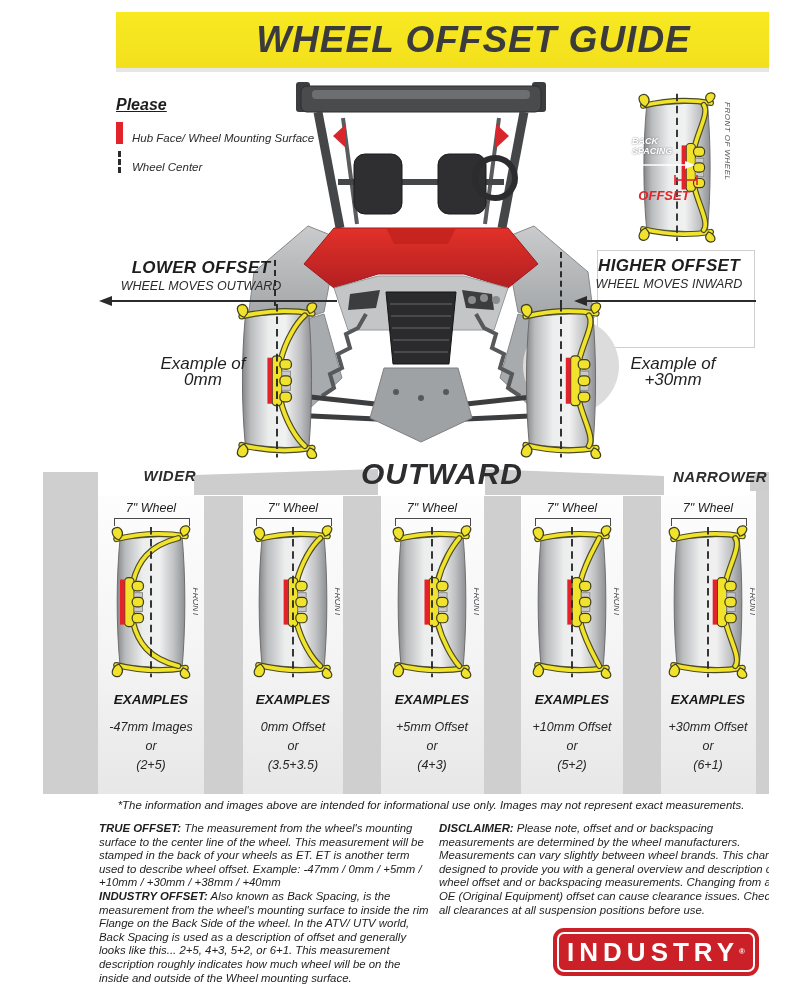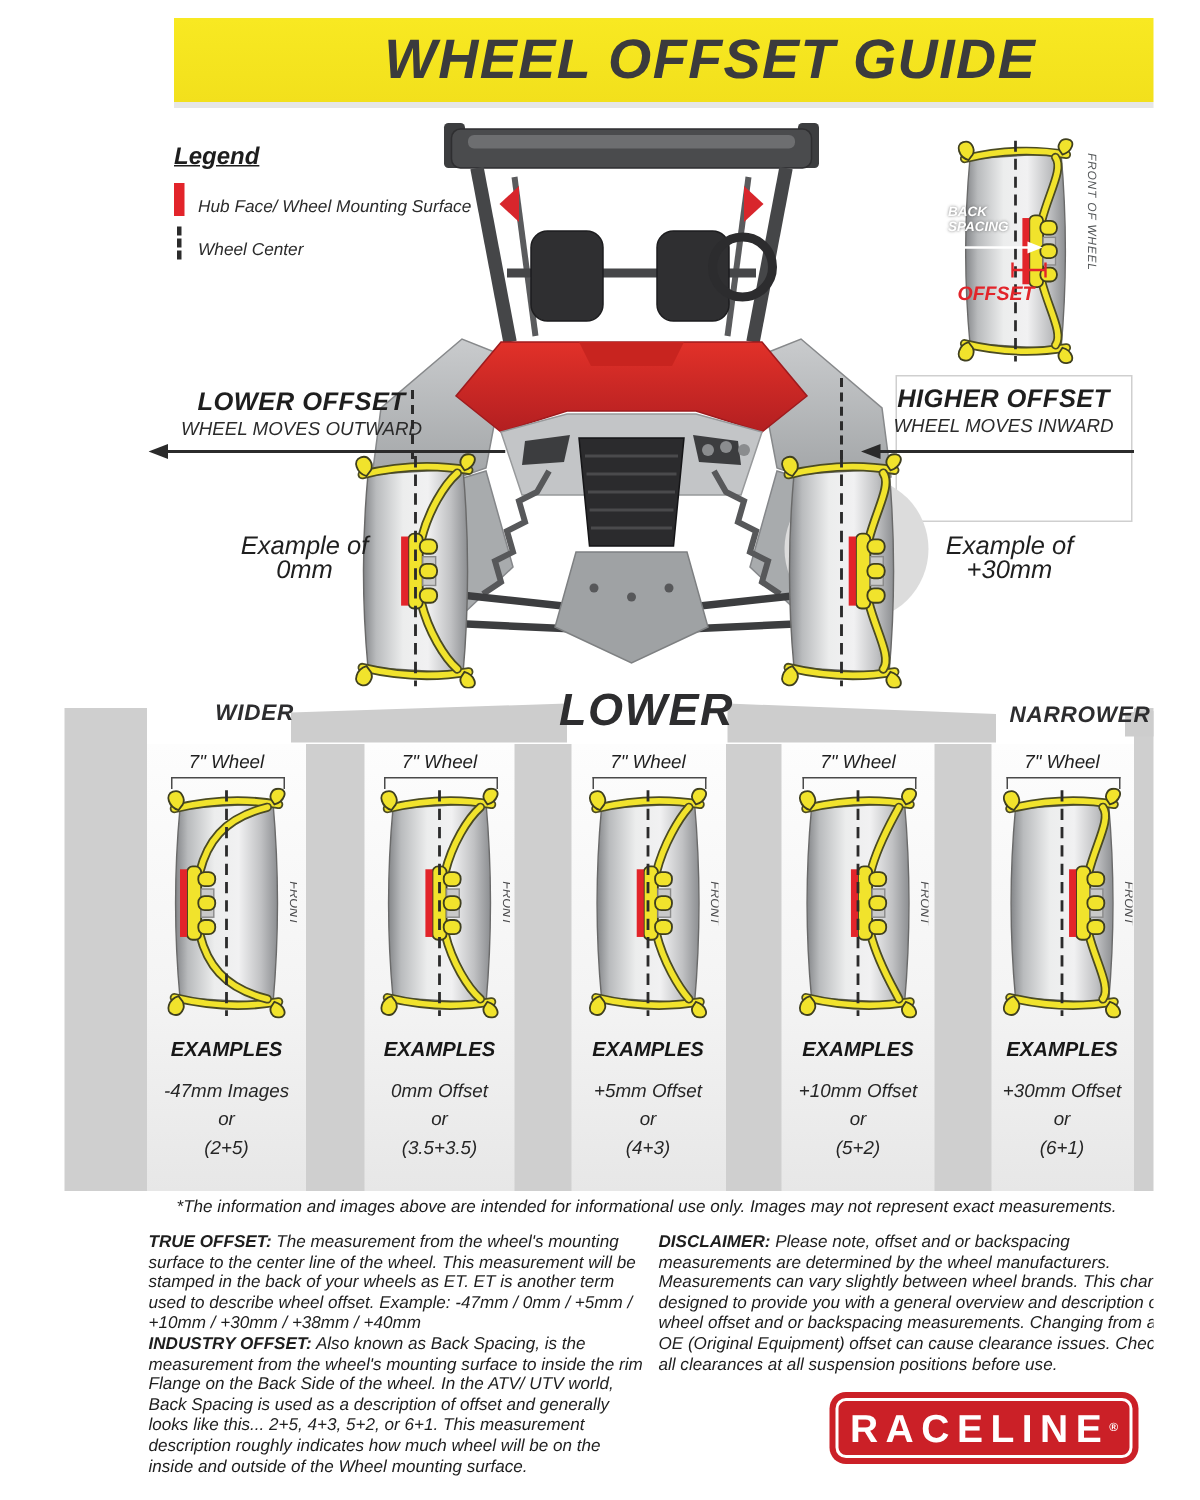--- a/index.html
+++ b/index.html
@@ -59,21 +59,21 @@
 </head>
 <body>
 
 <div id="page">
 
   <div class="abs banner">
     <h1>WHEEL OFFSET GUIDE</h1>
   </div>
 
   <div class="abs legend">
-    <div class="head">Legend</div>
+    <div class="head">Please</div>
     <div class="row">
       <span class="sw-hub"></span>
       <span>Hub Face/ Wheel Mounting Surface</span>
     </div>
     <div class="row">
       <span class="sw-center"></span>
       <span>Wheel Center</span>
     </div>
   </div>
 
@@ -302,38 +302,38 @@
   </div>
 
   <div id="stance">
 
     <svg class="abs" style="left:0;top:455px;z-index:2;" width="800" height="40">
       <polygon points="163,16 347,10 347,36 163,36" fill="#cdcdcd"></polygon>
       <polygon points="454,10 633,17 633,36 454,36" fill="#cdcdcd"></polygon>
       <polygon points="719,16 796,12 796,32 719,32" fill="#cdcdcd"></polygon>
     </svg>
     <div class="abs stance-side" style="left:85px;top:463px;width:80px;">WIDER</div>
-    <div class="abs stance-title" style="left:330px;top:453px;width:140px;">LOWER</div>
+    <div class="abs stance-title" style="left:330px;top:453px;width:140px;">OUTWARD</div>
     <div class="abs stance-side" style="left:636px;top:464px;width:100px;">NARROWER</div>
   </div>
 
   <div class="abs footnote" style="left:50px;top:795px;width:700px;">*The information and images above are intended for informational use only. Images may not represent exact measurements.</div>
 
   <div class="abs" style="left:68px;top:818px;width:334px;">
     <p class="para" style="margin:0;"><b>TRUE OFFSET:</b><span> The measurement from the wheel's mounting surface to the center line of the wheel. This measurement will be stamped in the back of your wheels as ET. ET is another term used to describe wheel offset. Example: -47mm / 0mm / +5mm / +10mm / +30mm / +38mm / +40mm</span></p>
     <p class="para" style="margin:0;"><b>INDUSTRY OFFSET:</b><span> Also known as Back Spacing, is the measurement from the wheel's mounting surface to inside the rim Flange on the Back Side of the wheel. In the ATV/ UTV world, Back Spacing is used as a description of offset and generally looks like this... 2+5, 4+3, 5+2, or 6+1. This measurement description roughly indicates how much wheel will be on the inside and outside of the Wheel mounting surface.</span></p>
   </div>
 
   <div class="abs" style="left:408px;top:818px;width:345px;">
     <p class="para" style="margin:0;"><b>DISCLAIMER:</b><span> Please note, offset and or backspacing measurements are determined by the wheel manufacturers. Measurements can vary slightly between wheel brands. This chart is designed to provide you with a general overview and description of wheel offset and or backspacing measurements. Changing from an OE (Original Equipment) offset can cause clearance issues. Check all clearances at all suspension positions before use.</span></p>
   </div>
 
   <div class="abs logo" style="left:522px;top:924px;width:198px;height:40px;">
     <div class="inner">
-        <span>RACELINE</span>
+        <span>INDUSTRY</span>
         <sup>®</sup>
       </div>
   </div>
 
 <div class="abs stance-bar" style="left: 12px; top: 468px; width: 55px; height: 322px;"></div>
     <div class="abs stance-bar" style="left: 173px; top: 492px; width: 39px; height: 298px;"></div>
     <div class="abs stance-bar" style="left: 312px; top: 492px; width: 38px; height: 298px;"></div>
     <div class="abs stance-bar" style="left: 453px; top: 492px; width: 37px; height: 298px;"></div>
     <div class="abs stance-bar" style="left: 592px; top: 492px; width: 38px; height: 298px;"></div>
     <div class="abs stance-bar" style="left: 725px; top: 468px; width: 65px; height: 322px;"></div>

